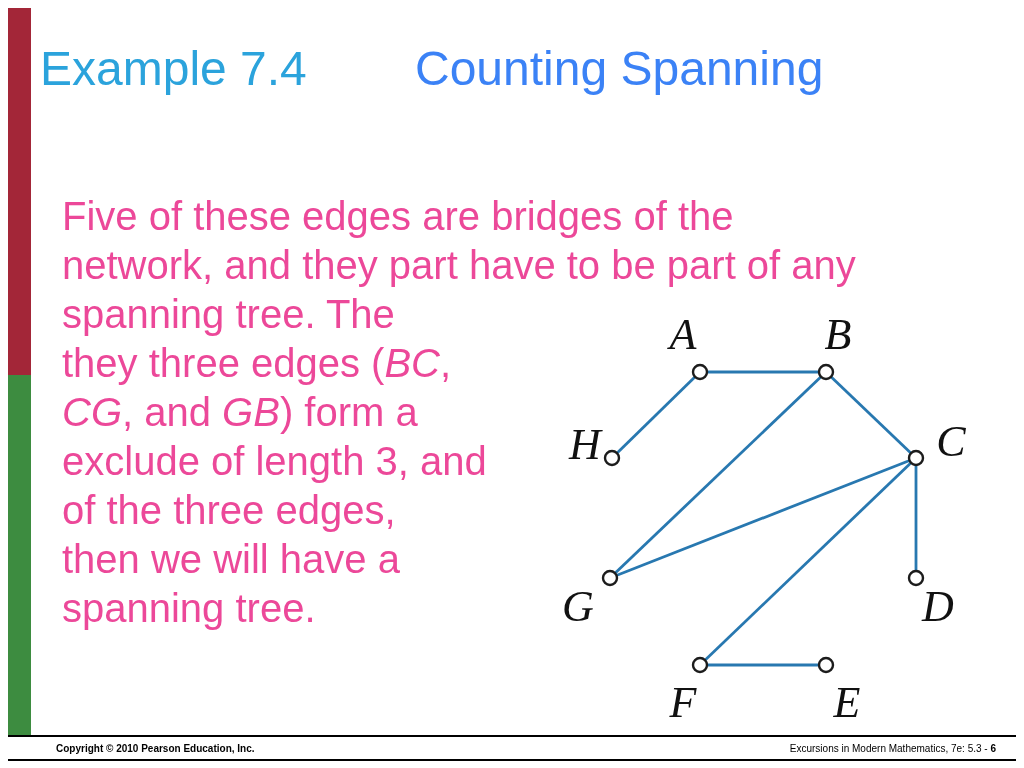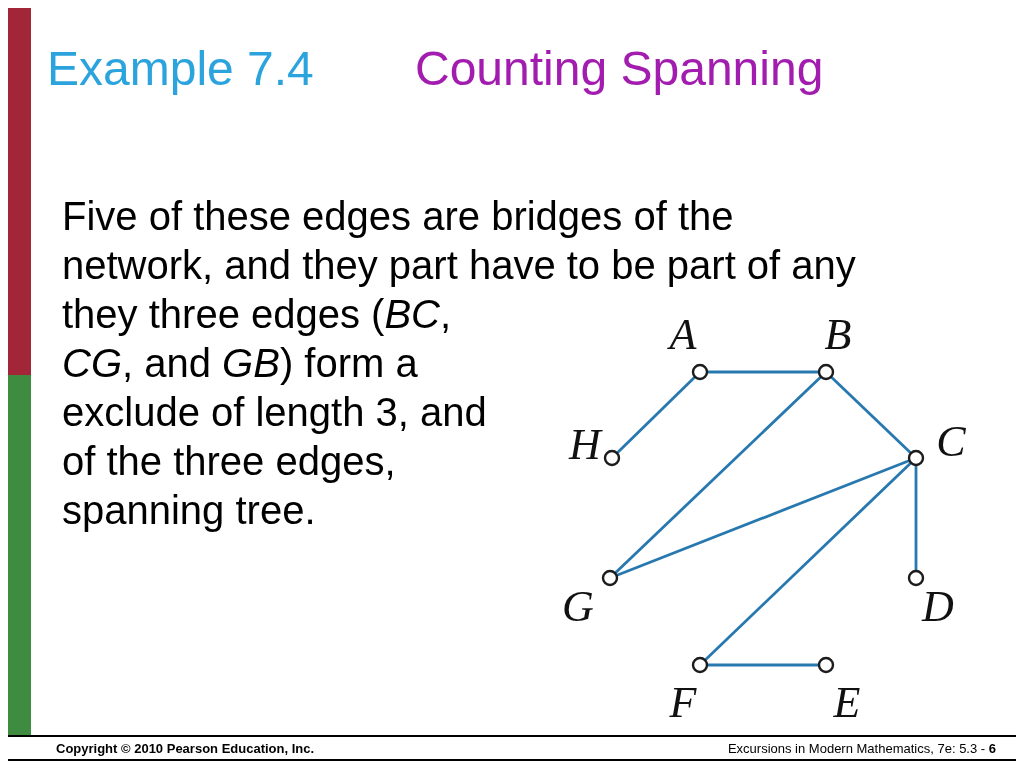--- a/index.html
+++ b/index.html
@@ -8,67 +8,69 @@
     font-family:"Liberation Sans", sans-serif; overflow:hidden;
   }
   .bar { position:absolute; left:8px; width:23px; }
   .bar-red   { top:8px;   height:367px; }
   .bar-green { top:375px; height:360px; }
 
   .title-example, .title-topic {
     position:absolute; top:36px; font-size:48px; line-height:66px;
     letter-spacing:0px; font-weight:400;
   }
-  .title-example { left:47px; }
+  .title-example { left:40px; }
   .title-topic   { left:415px; }
 
   .body-text {
-    position:absolute; left:62px; top:192px; color:#000000;
+    position:absolute; left:62px; top:192px; color:#ec4899;
     font-size:40px; line-height:49px;
   }
   .body-text .line { white-space:nowrap; }
   .it { font-style:italic;margin-top:40px; }
 
   #graph { position:absolute; left:540px; top:296px; }
   .nodelabel {
     font-family:"Liberation Serif", serif; font-style:italic;
     font-size:44px; fill:#111111; text-anchor:middle;
   }
 
   .footer {
     position:absolute; left:8px; top:735px; width:1008px; height:26px;
     border-top:2px solid #000; border-bottom:2px solid #000;
     box-sizing:border-box; display:flex; align-items:center;
     justify-content:space-between; padding:0 20px 0 48px;
-    font-size:13px; color:#000;
+    font-size:10px; color:#000;
   }
   .footer .copyright { font-weight:700; }
   .footer .source { font-weight:400; }
   .footer .pagenum { font-weight:700; }
 </style>
 </head>
 <body>
 
 <div class="slide">
 
   <div class="bar bar-red" style="background: rgb(163, 38, 56);"></div>
   <div class="bar bar-green" style="background: rgb(61, 140, 64);"></div>
 
   <div class="title-example" style="color: rgb(43, 163, 220);">Example 7.4</div>
-  <div class="title-topic" style="color: #a21caf;">
+  <div class="title-topic" style="color: #3b82f6;">
     <span>Counting Spanning</span><br>
   </div>
 
   <div class="body-text" id="bodyText">
       <div class="line"><span>Five of these edges are bridges of the</span></div>
       <div class="line"><span>network, and they part have to be part of any</span></div>
+      <div class="line"><span>spanning tree. The</span></div>
       <div class="line"><span>they three edges (</span><span class="it">BC</span><span>,</span></div>
       <div class="line"><span class="it">CG</span><span>, and </span><span class="it">GB</span><span>) form a</span></div>
       <div class="line"><span>exclude of length 3, and</span></div>
       <div class="line"><span>of the three edges,</span></div>
+      <div class="line"><span>then we will have a</span></div>
       <div class="line"><span>spanning tree.</span></div>
     </div>
 
   <svg id="graph" width="480" height="432" viewBox="0 0 480 432">
       <line x1="72" y1="162" x2="160" y2="76" stroke="#2878B0" stroke-width="2.8"></line>
       <line x1="160" y1="76" x2="286" y2="76" stroke="#2878B0" stroke-width="2.8"></line>
       <line x1="286" y1="76" x2="376" y2="162" stroke="#2878B0" stroke-width="2.8"></line>
       <line x1="286" y1="76" x2="70" y2="282" stroke="#2878B0" stroke-width="2.8"></line>
       <line x1="376" y1="162" x2="70" y2="282" stroke="#2878B0" stroke-width="2.8"></line>
       <line x1="376" y1="162" x2="376" y2="282" stroke="#2878B0" stroke-width="2.8"></line>

